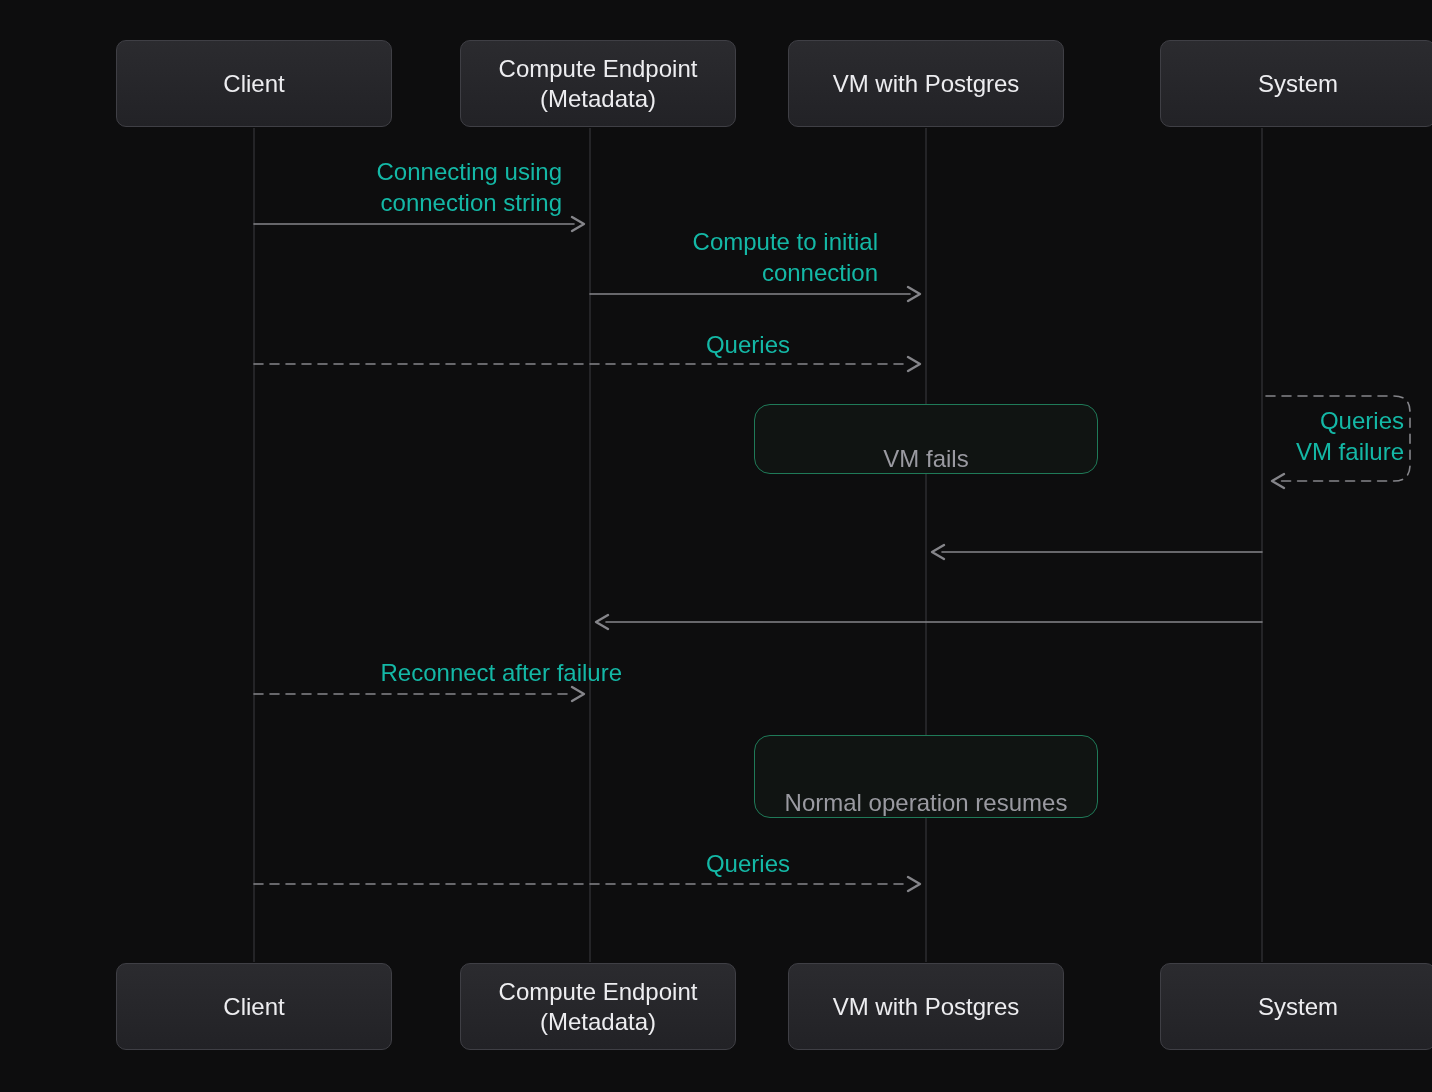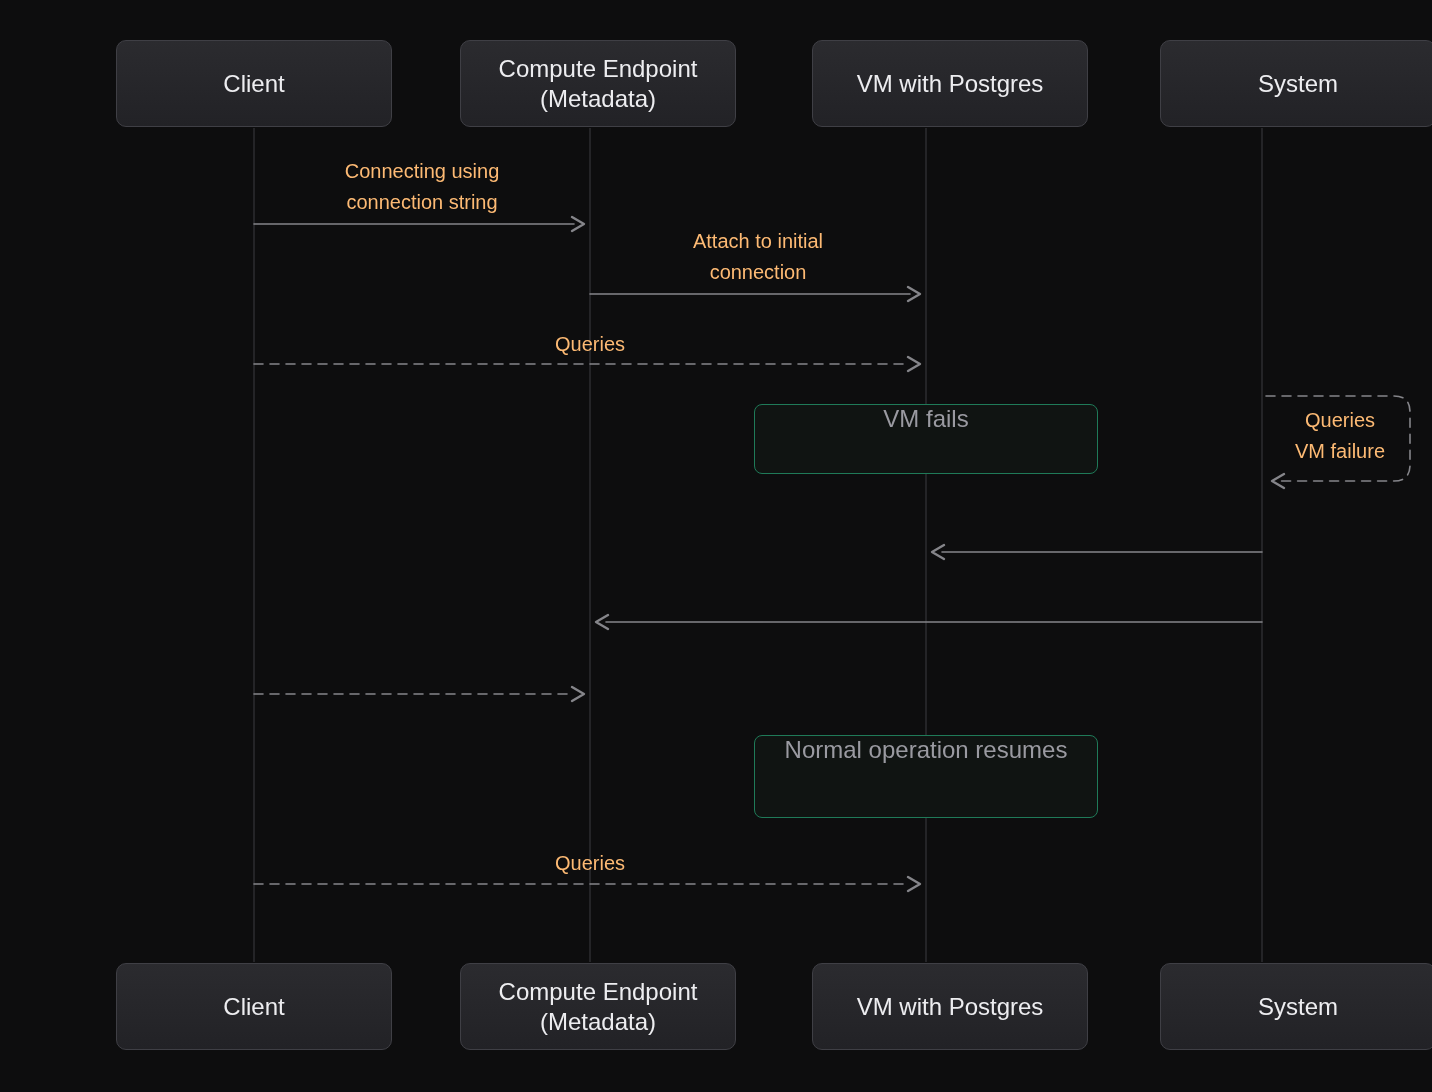--- a/index.html
+++ b/index.html
@@ -10,37 +10,37 @@
   svg.layer{position:absolute;left:0;top:0;width:1432px;height:1092px;}
   .actor{
     position:absolute;width:276px;height:87px;box-sizing:border-box;
     border-radius:10px;border:1px solid #3f3f45;
     background:linear-gradient(180deg,#2b2b2f 0%,#222226 100%);
     display:flex;align-items:center;justify-content:center;text-align:center;
     color:#ededf0;font-size:24px;line-height:30px;white-space:pre-line;
   }
   .row-top{top:40px}
   .row-bottom{top:963px}
-  .c1{left:72px}.c2{left:416px}.c3{left:768px}.c4{left:1116px}
+  .c1{left:72px}.c2{left:416px}.c3{left:744px}.c4{left:1116px}
   .msg{
-    position:absolute;text-align:center;color:#fdba74;font-size:20px;
+    position:absolute;text-align:right;color:#14b8a6;font-size:24px;
     line-height:31px;white-space:pre-line;
   }
   .m1{left:238px;top:156px;width:280px}
   .m2{left:594px;top:226px;width:240px}
   .m3{left:346px;top:329px;width:400px}
   .m5{left:1232px;top:405px;width:128px}
   .m6{left:900px;top:517px;width:300px}
   .m7{left:682px;top:588px;width:400px}
   .m8{left:178px;top:657px;width:400px}
   .m10{left:346px;top:848px;width:400px}
   .note{
     position:absolute;box-sizing:border-box;border:1px solid #1f7a58;
-    background:#101412;border-radius:8px;
-    display:flex;align-items:flex-start;justify-content:center;text-align:center;
+    background:#101412;border-radius:16px;
+    display:flex;align-items:flex-end;justify-content:center;text-align:center;
     color:#9a9aa1;font-size:24px;
   }
   .note1{left:710px;top:404px;width:344px;height:70px}
   .note2{left:710px;top:735px;width:344px;height:83px}
 </style>
 </head>
 <body>
 
 <div class="stage">
 
@@ -105,25 +105,26 @@
   </div>
   <div class="actor row-top c3">
     <span>VM with Postgres</span>
   </div>
   <div class="actor row-top c4">
     <span>System</span>
   </div>
 
   <div class="msg m1">Connecting using
 connection string</div>
-  <div class="msg m2">Attach to initial
+  <div class="msg m2">Compute to initial
 connection</div>
   <div class="msg m3">Queries</div>
   <div class="msg m5">Queries
 VM failure</div>
+  <div class="msg m8">Reconnect after failure</div>
   <div class="msg m10">Queries</div>
 
   <div class="note note1">
     <span>VM fails</span>
   </div>
   <div class="note note2">
     <span>Normal operation resumes</span>
   </div>
 
   <div class="actor row-bottom c1">

